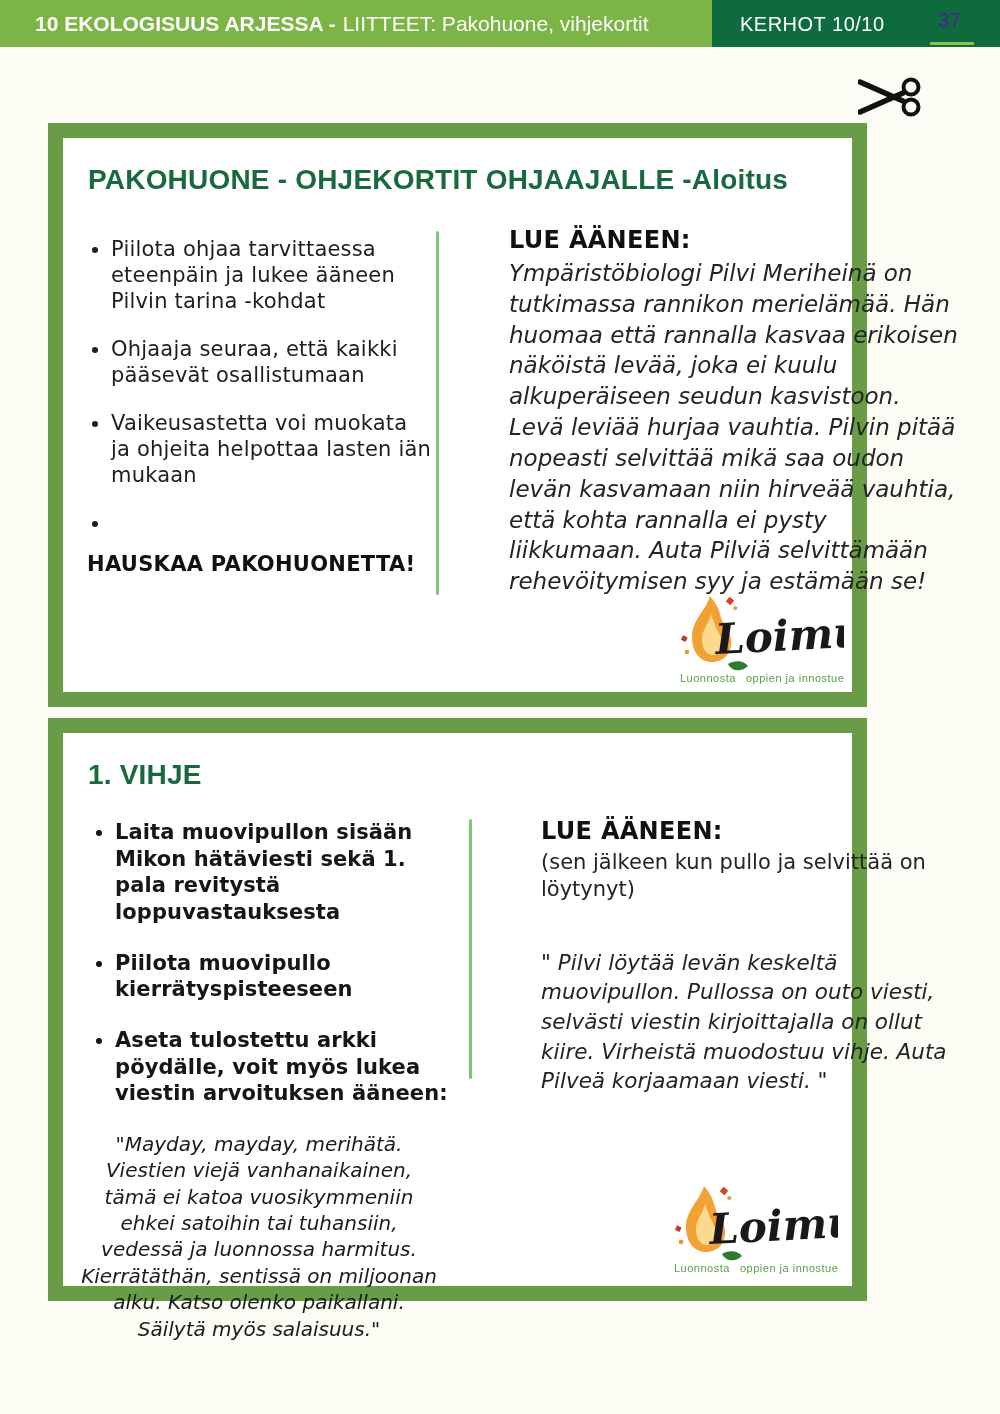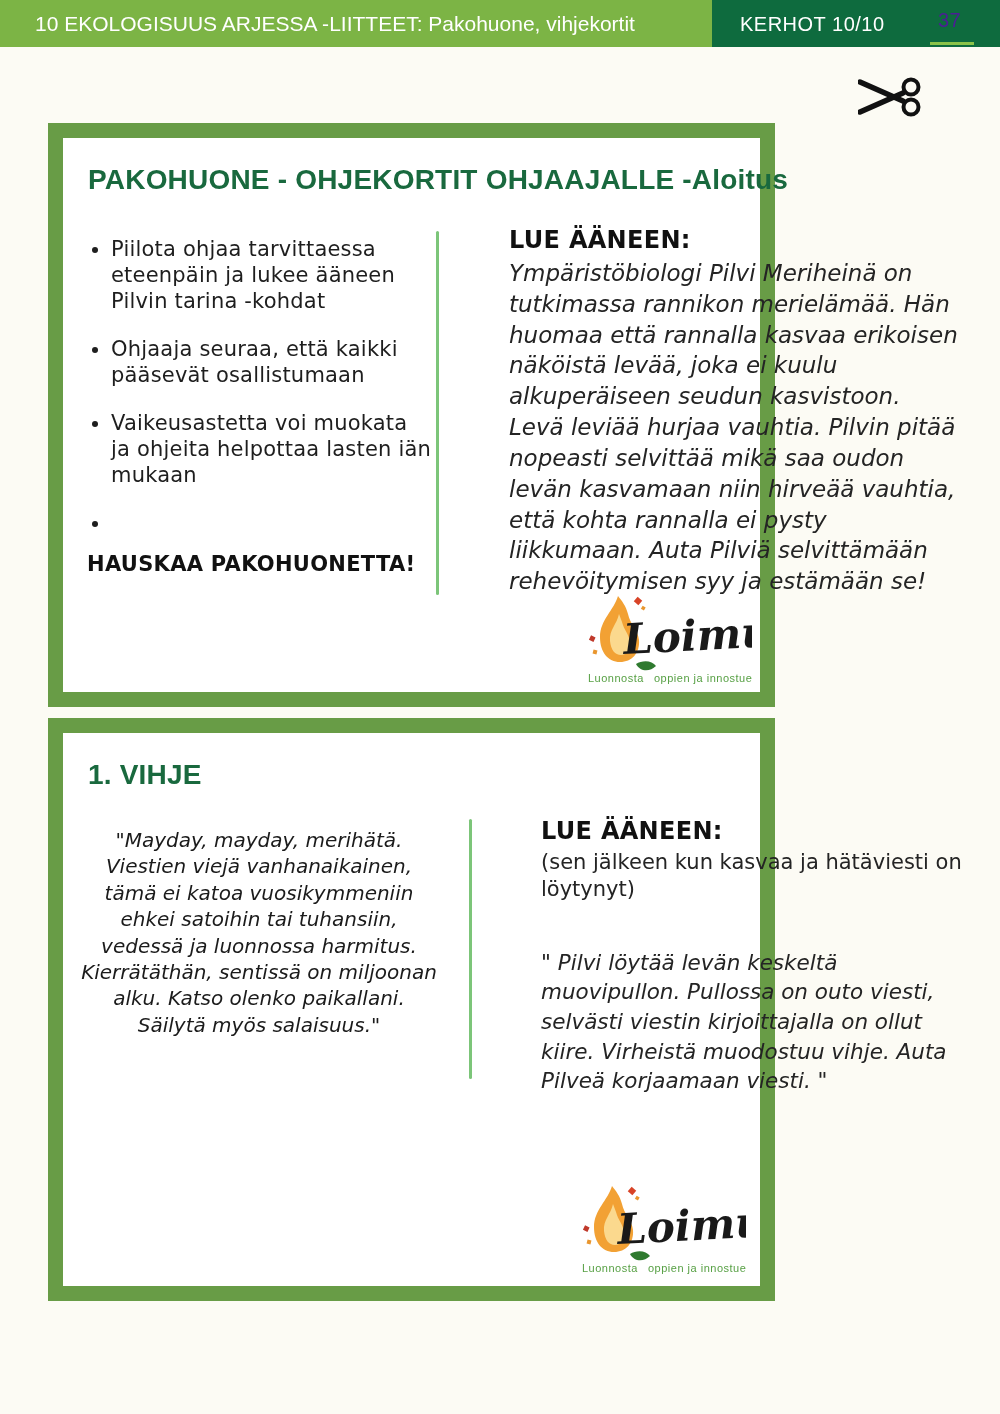--- a/index.html
+++ b/index.html
@@ -14,35 +14,35 @@
     font-family:"DejaVu Sans", sans-serif; color:var(--text);
     overflow:hidden;
   }
   
   .header{position:absolute; left:0; top:0; width:1000px; height:47px; background:var(--header_light);}
   .header-dark{position:absolute; right:0; top:0; width:288px; height:47px; background:var(--header_dark);}
   .header-title{
     position:absolute; left:35px; top:0; height:47px; display:flex; align-items:center;
     font-family:"Liberation Sans", sans-serif; font-size:21px; color:#fff; white-space:nowrap;
   }
-  .header-title .b{font-weight:normal; }
+  .header-title .b{font-weight:bold; margin-right:7px;}
   .kerhot{
     position:absolute; left:740px; top:0; height:49px; display:flex; align-items:center;
     font-family:"Liberation Sans", sans-serif; font-size:20px; color:#fff; letter-spacing:.5px;
   }
   .pageno{
     position:absolute; left:938px; top:0; height:40px; display:flex; align-items:center;
     font-family:"Liberation Sans", sans-serif; font-size:20px; color:#4c1d95; letter-spacing:.5px;
   }
   .pageno-underline{position:absolute; left:930px; top:42px; width:44px; height:3px; background:var(--underline);}
   
   .scissors{position:absolute; left:858px; top:76px; width:70px; height:42px;}
   
   .card{
-    position:absolute; left:48px; width:727px;
+    position:absolute; left:48px; width:819px;
     background:var(--card_bg); border:15px solid var(--frame);
   }
   .card1{top:123px; height:584px;}
   .card2{top:718px; height:583px;}
   .card-inner{position:relative; width:100%; height:100%;}
   .card-title{
     position:absolute; left:25px; top:26px;
     font-family:"Liberation Sans", sans-serif; font-weight:bold; font-size:28px;
     color:var(--title_green); letter-spacing:.2px; white-space:nowrap;
   }
@@ -141,28 +141,33 @@
       <text x="74" y="90" font-family="Liberation Sans, sans-serif" font-size="11" fill="#57a044" letter-spacing="0.5">oppien ja innostuen</text>
     </svg>
   </div>
 </div>
 
 <div class="card card2">
   <div class="card-inner">
     <div class="card-title">1. VIHJE</div>
 
     <div class="leftcol">
+      <ul>
+        <li>Laita muovipullon sisään Mikon hätäviesti sekä 1. pala revitystä loppuvastauksesta</li>
+        <li>Piilota muovipullo kierrätyspisteeseen</li>
+        <li>Aseta tulostettu arkki pöydälle, voit myös lukea viestin arvoituksen ääneen:</li>
+      </ul>
       <div class="quote">"Mayday, mayday, merihätä. Viestien viejä vanhanaikainen, tämä ei katoa vuosikymmeniin ehkei satoihin tai tuhansiin, vedessä ja luonnossa harmitus. Kierrätäthän, sentissä on miljoonan alku. Katso olenko paikallani. Säilytä myös salaisuus."</div>
     </div>
 
     <div class="vdivider"></div>
 
     <div class="rightcol">
       <div class="lue">LUE ÄÄNEEN:</div>
-      <div class="lue-note">(sen jälkeen kun kasvaa ja hätäviesti on löytynyt)</div>
+      <div class="lue-note">(sen jälkeen kun pullo ja selvittää on löytynyt)</div>
       <div class="readaloud">" Pilvi löytää levän keskeltä muovipullon. Pullossa on outo viesti, selvästi viestin kirjoittajalla on ollut kiire. Virheistä muodostuu vihje. Auta Pilveä korjaamaan viesti. "</div>
     </div>
 
     <svg class="loimu" width="172" height="98" viewBox="0 0 172 98">
       <path d="M38,4 C34,18 20,28 20,45 C20,60 28,70 40,70 C52,70 60,61 59,48 C58,38 50,32 48,22 C46,14 42,9 38,4 Z" fill="#f2a134"></path>
       <path d="M39,22 C37,32 29,38 30,49 C31,58 35,63 41,63 C47,63 51,58 50,50 C49,42 44,38 42,30 Z" fill="#fbd98e"></path>
       <rect x="55" y="6" width="6" height="6" fill="#d84327" transform="rotate(40 58 9)"></rect>
       <rect x="10" y="44" width="5" height="5" fill="#c0392b" transform="rotate(25 12 46)"></rect>
       <rect x="13" y="58" width="4" height="4" fill="#e9962e" transform="rotate(15 15 60)"></rect>
       <rect x="62" y="14" width="3.5" height="3.5" fill="#e9962e" transform="rotate(30 63 15)"></rect>

